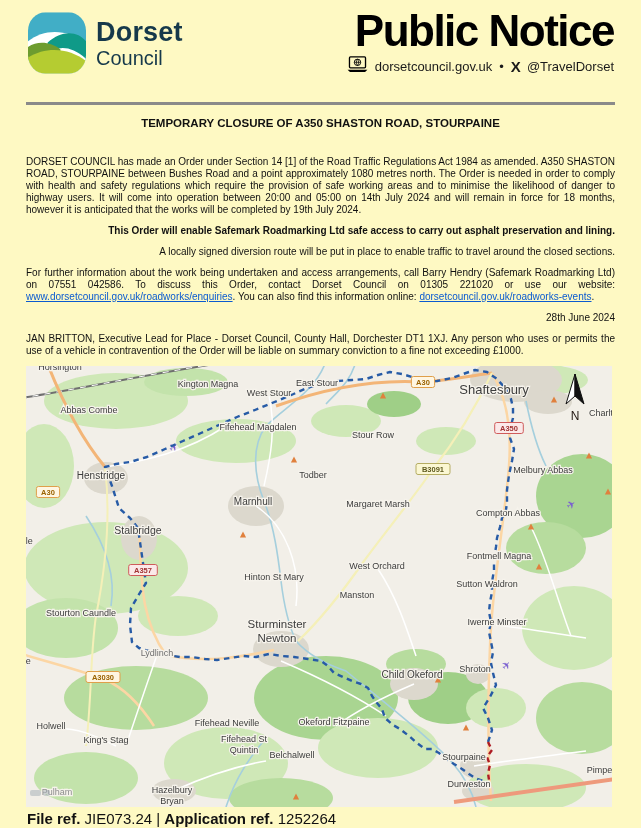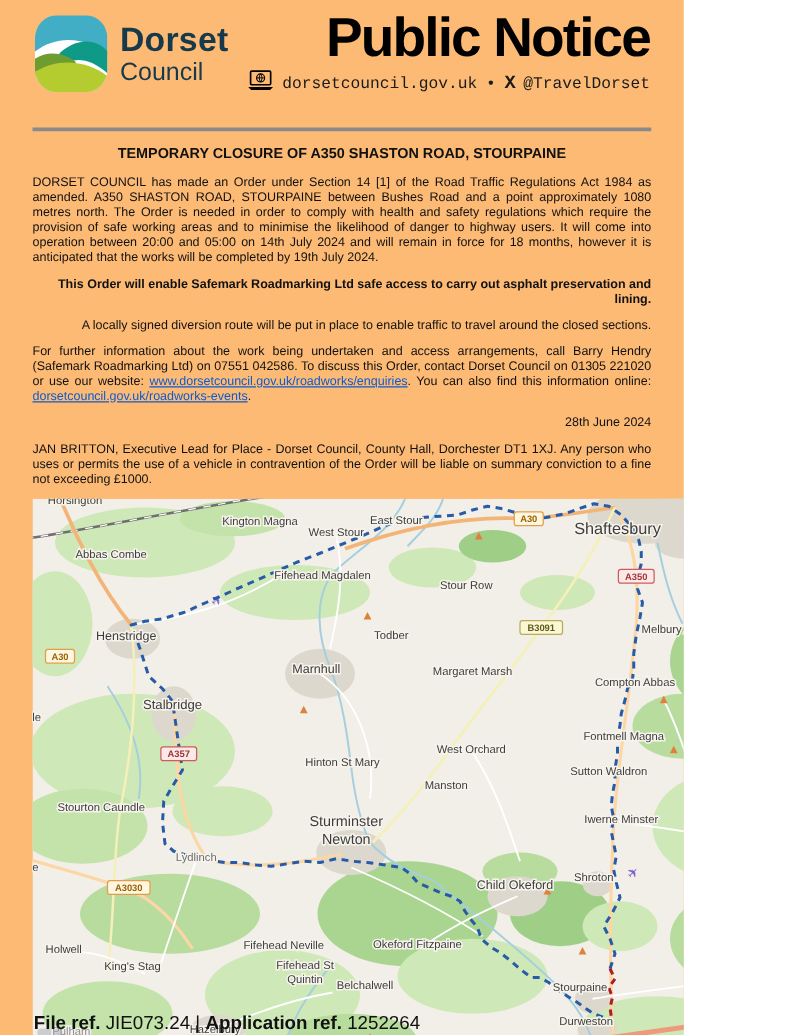--- a/index.html
+++ b/index.html
@@ -1,33 +1,33 @@
 <!DOCTYPE html>
 <html><head>
 <meta charset="utf-8">
 <style>
   html,body{margin:0;padding:0;background:#fff;}
-  .page{width:547px;height:828px;position:relative;background:#fdba74;overflow:hidden;
+  .page{width:641px;height:828px;position:relative;background:#fef9c3;overflow:hidden;
         font-family:"Liberation Sans",sans-serif;color:#111;}
   
   .header{position:relative;height:86px;padding-top:10px;}
   .logo{position:absolute;left:28px;top:12px;display:flex;align-items:center;}
   .logo svg{display:block;}
   .logo-text{margin-left:10px;color:#16394b;}
   .logo-dorset{font-size:27px;font-weight:600;letter-spacing:.2px;line-height:1;}
   .logo-council{font-size:20px;font-weight:500;margin-top:2px;line-height:1;}
   .head-right{position:absolute;right:27px;top:8px;text-align:right;margin-left:28px;}
   .pn-title{font-size:44px;font-weight:900;letter-spacing:-1.5px;color:#000;line-height:1.05;}
   .contact{display:flex;align-items:center;justify-content:flex-end;gap:7px;
-           font-size:13px;color:#1a1a1a;margin-top:2px;font-family:Liberation Mono, monospace;}
+           font-size:13px;color:#1a1a1a;margin-top:2px;}
   .xlogo{font-weight:900;font-size:15px;letter-spacing:-1px;}
   .rule{margin:6px 26px 0;border-top:3px solid #8a8a8a;}
   
   .content{padding:9px 26px 0;font-size:10px;line-height:1.2;}
-  .doc-title{text-align:center;font-weight:bold;font-size:11.5px;margin:3px 0 10px;}
+  .doc-title{text-align:center;font-weight:bold;font-size:11.5px;margin:3px 0 25px;}
   .content p{margin:0 0 9px;text-align:justify;}
   .content p.nb{text-align:right;}
   .b{font-weight:bold;}
   a.lnk{color:#0b5bd0;text-decoration:underline;cursor:pointer;}
   
   .mapwrap{margin:1px 26px 0;}
   .maplbl{font-family:"Liberation Sans",sans-serif;paint-order:stroke;stroke:#f6f3ec;stroke-width:2.4px;}
   .poi-plane{font-family:"DejaVu Sans",sans-serif;}
   
   .footer{position:absolute;left:27px;top:810px;font-size:15px;}

